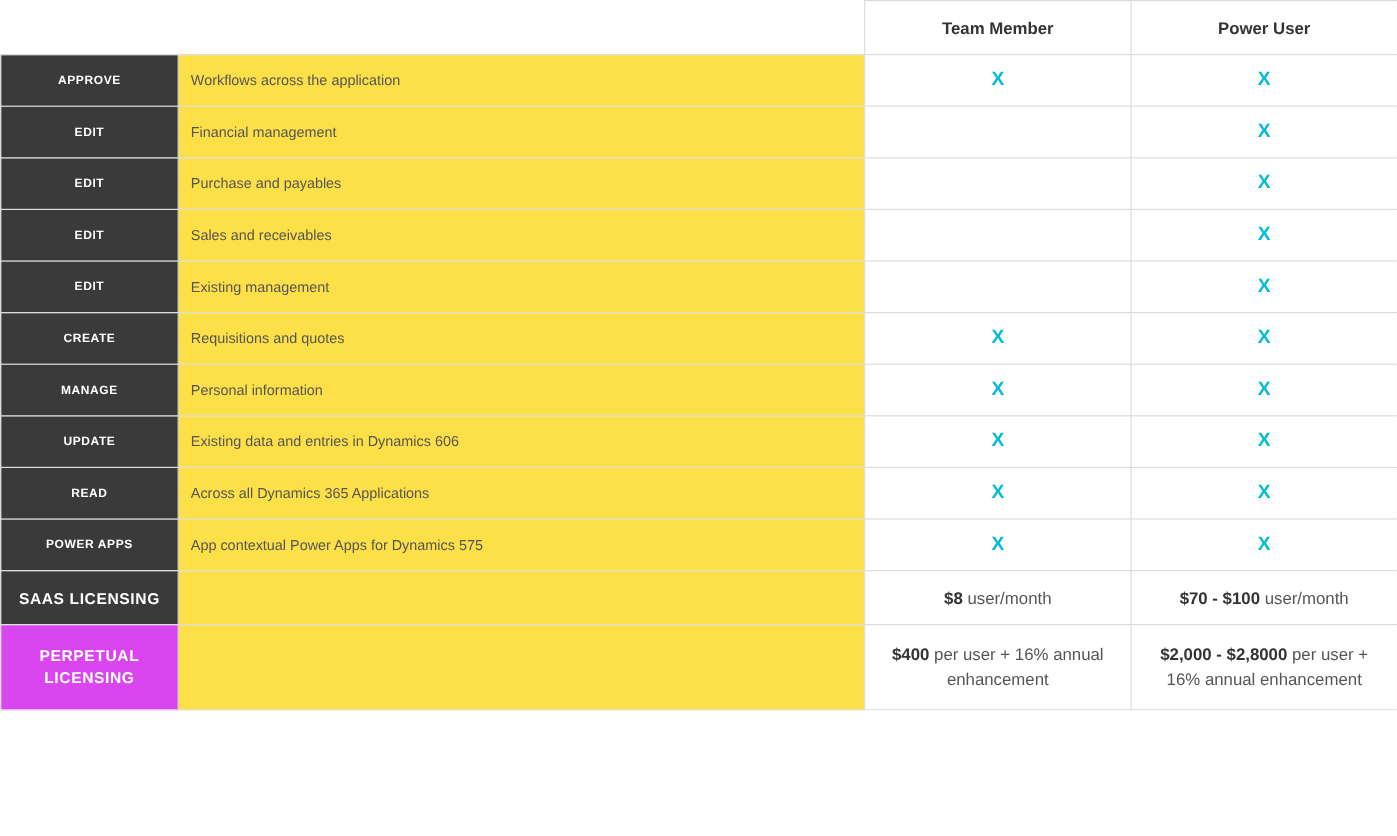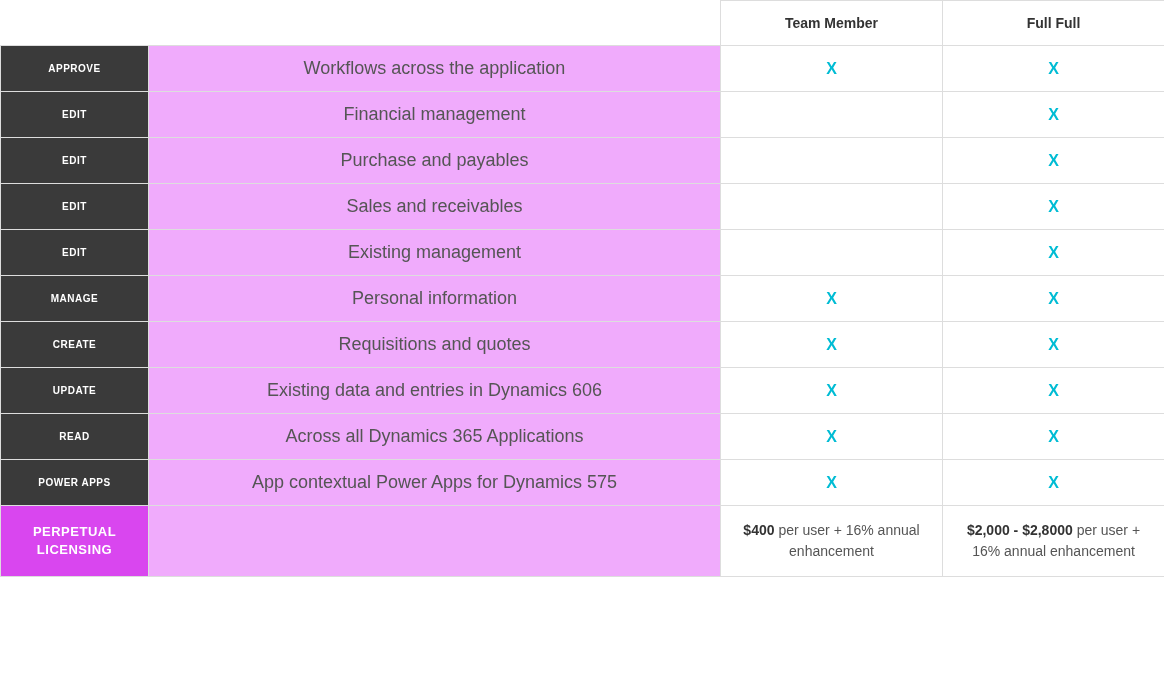--- a/index.html
+++ b/index.html
@@ -49,24 +49,23 @@
     tbody tr td.action-cell {
       background: #3a3a3a;
       color: #fff;
       font-weight: bold;
       font-size: 10px;
       text-align: center;
       text-transform: uppercase;
       letter-spacing: 0.5px;
     }
     tbody tr td.desc-cell {
-      background: #f0abfc;
-      text-align: center;
+      background: #fde047;
       color: #555;
-      font-size: 18px;
+      font-size: 12px;
     }
     tbody tr td.check-cell {
       background: #fff;
       text-align: center;
       color: #00bcd4;
       font-weight: bold;
       font-size: 16px;
     }
     tbody tr td.empty-cell {
       background: #fff;
@@ -134,21 +133,21 @@
       <col class="col-action">
       <col class="col-desc">
       <col class="col-team">
       <col class="col-full">
     </colgroup>
     <thead>
       <tr>
         <th class="col-action-header"></th>
         <th class="col-desc-header"></th>
         <th>Team Member</th>
-        <th>Full Full</th>
+        <th>Power User</th>
       </tr>
     </thead>
     <tbody id="table-body">
     <tr>
           <td class="action-cell">APPROVE</td>
           <td class="desc-cell">Workflows across the application</td>
           <td class="check-cell"><span class="x-mark">X</span></td>
           <td class="check-cell"><span class="x-mark">X</span></td>
         </tr>
         <tr>
@@ -169,48 +168,54 @@
           <td class="empty-cell"></td>
           <td class="check-cell"><span class="x-mark">X</span></td>
         </tr>
         <tr>
           <td class="action-cell">EDIT</td>
           <td class="desc-cell">Existing management</td>
           <td class="empty-cell"></td>
           <td class="check-cell"><span class="x-mark">X</span></td>
         </tr>
         <tr>
+          <td class="action-cell">CREATE</td>
+          <td class="desc-cell">Requisitions and quotes</td>
+          <td class="check-cell"><span class="x-mark">X</span></td>
+          <td class="check-cell"><span class="x-mark">X</span></td>
+        </tr>
+        <tr>
           <td class="action-cell">MANAGE</td>
           <td class="desc-cell">Personal information</td>
           <td class="check-cell"><span class="x-mark">X</span></td>
           <td class="check-cell"><span class="x-mark">X</span></td>
         </tr>
         <tr>
-          <td class="action-cell">CREATE</td>
-          <td class="desc-cell">Requisitions and quotes</td>
-          <td class="check-cell"><span class="x-mark">X</span></td>
-          <td class="check-cell"><span class="x-mark">X</span></td>
-        </tr>
-        <tr>
           <td class="action-cell">UPDATE</td>
           <td class="desc-cell">Existing data and entries in Dynamics 606</td>
           <td class="check-cell"><span class="x-mark">X</span></td>
           <td class="check-cell"><span class="x-mark">X</span></td>
         </tr>
         <tr>
           <td class="action-cell">READ</td>
           <td class="desc-cell">Across all Dynamics 365 Applications</td>
           <td class="check-cell"><span class="x-mark">X</span></td>
           <td class="check-cell"><span class="x-mark">X</span></td>
         </tr>
         <tr>
           <td class="action-cell">POWER APPS</td>
           <td class="desc-cell">App contextual Power Apps for Dynamics 575</td>
           <td class="check-cell"><span class="x-mark">X</span></td>
           <td class="check-cell"><span class="x-mark">X</span></td>
+        </tr>
+        <tr class="saas-row">
+          <td class="action-cell">SaaS Licensing</td>
+          <td class="desc-cell"></td>
+          <td class="pricing-cell"><strong>$8</strong> user/month</td>
+          <td class="pricing-cell"><strong>$70 - $100</strong> user/month</td>
         </tr>
         <tr class="perpetual-row">
           <td class="action-cell">Perpetual<br>Licensing</td>
           <td class="desc-cell"></td>
           <td class="pricing-cell"><strong>$400</strong> per user + 16% annual enhancement</td>
           <td class="pricing-cell"><strong>$2,000 - $2,8000</strong> per user + 16% annual enhancement</td>
         </tr>
       </tbody>
   </table>
 </div>

